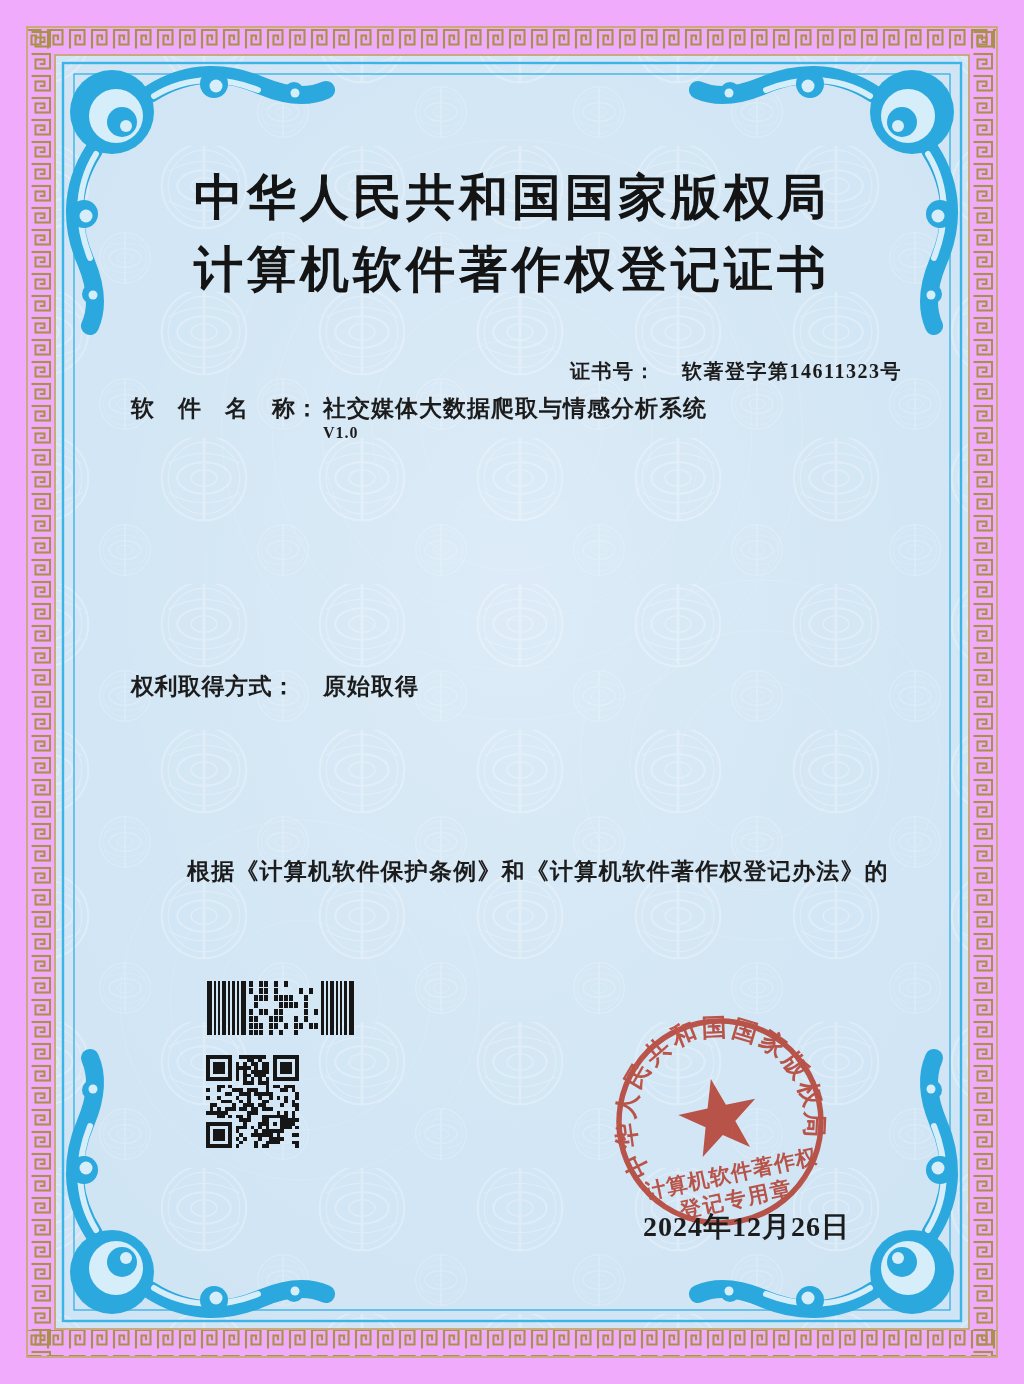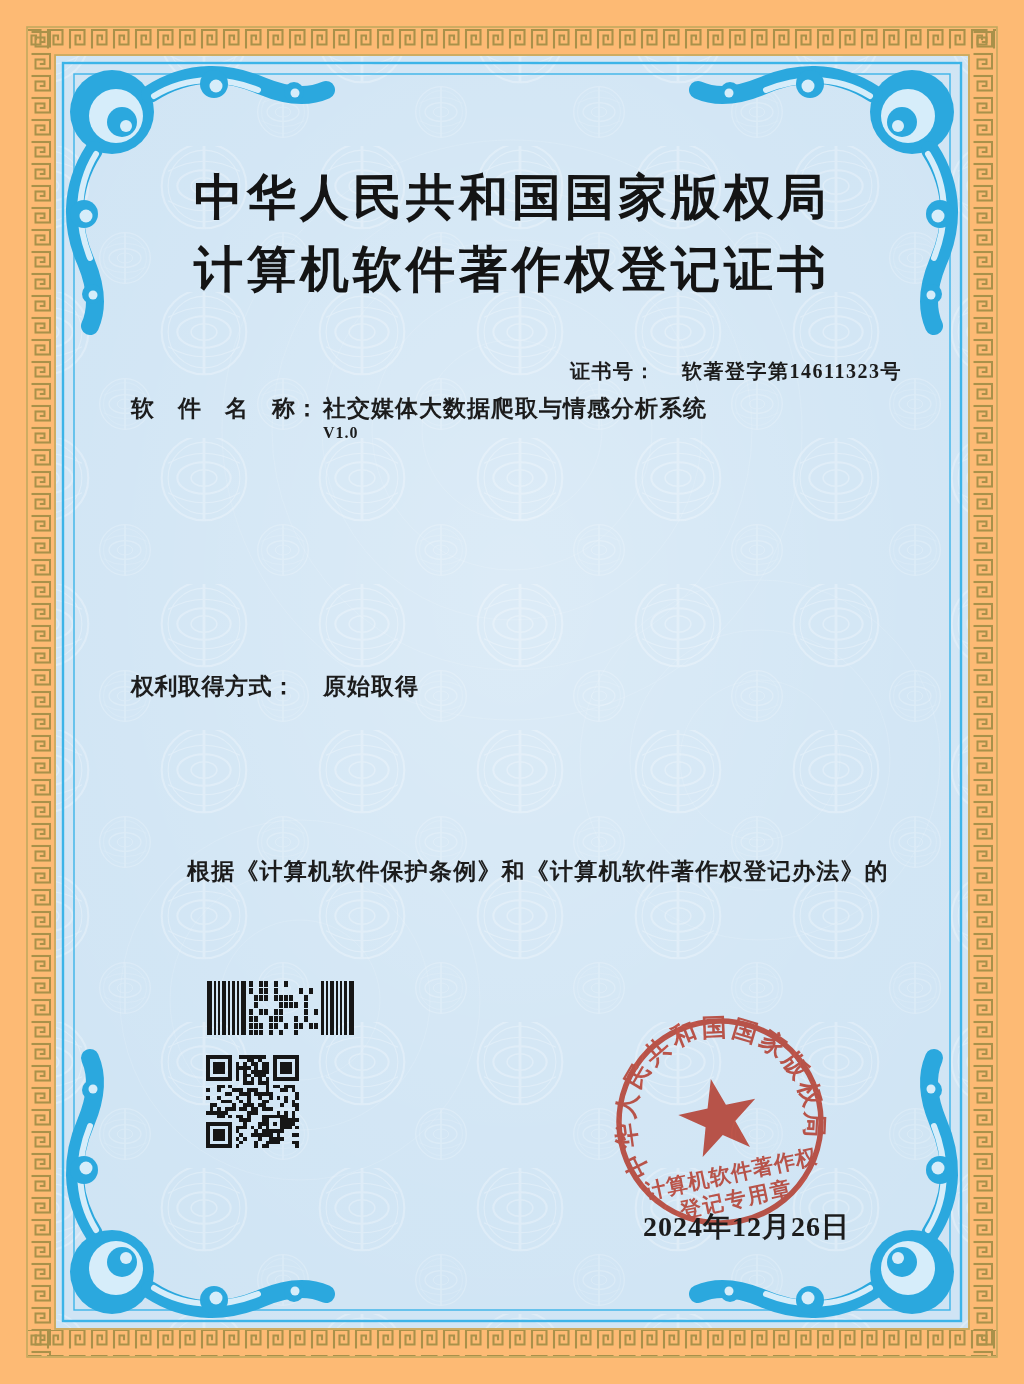--- a/index.html
+++ b/index.html
@@ -1,18 +1,18 @@
 <!DOCTYPE html>
 <html><head>
 <meta charset="utf-8">
 <style>
   html,body{margin:0;padding:0;background:#e9f1f8;}
   .page{
     position:relative;width:1024px;height:1384px;overflow:hidden;
-    background:#fdba74;
+    background:#f0abfc;
     font-family:"Liberation Serif","DejaVu Serif",serif;
     color:#1c1c1c;
   }
   .layer{position:absolute;left:0;top:0;pointer-events:none;}
   .txt{position:absolute;white-space:nowrap;}
   .title{left:0;width:1024px;text-align:center;font-size:49px;font-weight:700;letter-spacing:4px;color:#141414;}
   .certno{top:326px;right:122px;font-size:20px;font-weight:700;letter-spacing:1.5px;margin-top:32px;}
   .certno .val{margin-left:26px;}
   .field{left:131px;font-size:23px;font-weight:700;display:flex;}
   .field .lab{width:192px;letter-spacing:.5px;}

